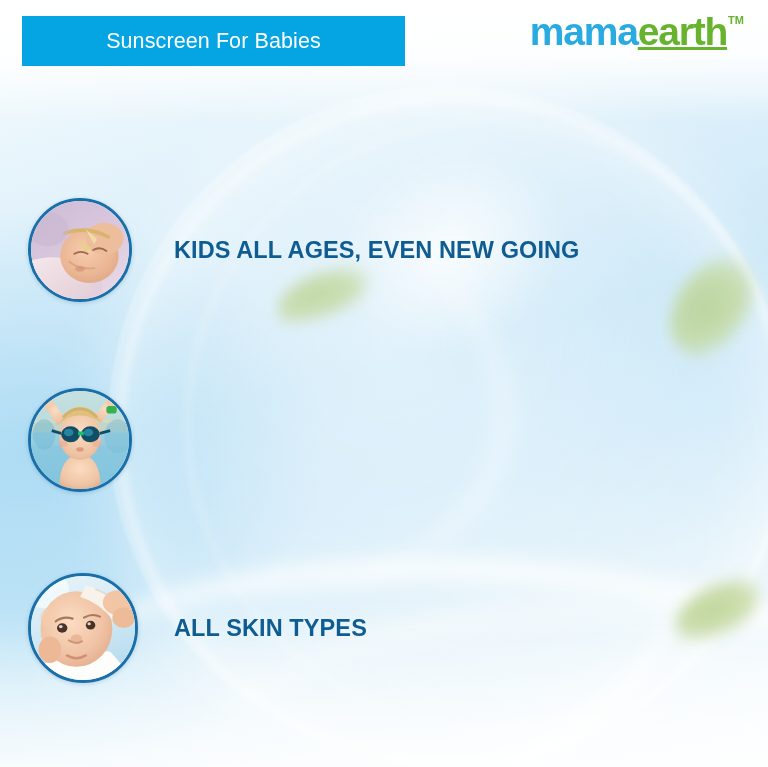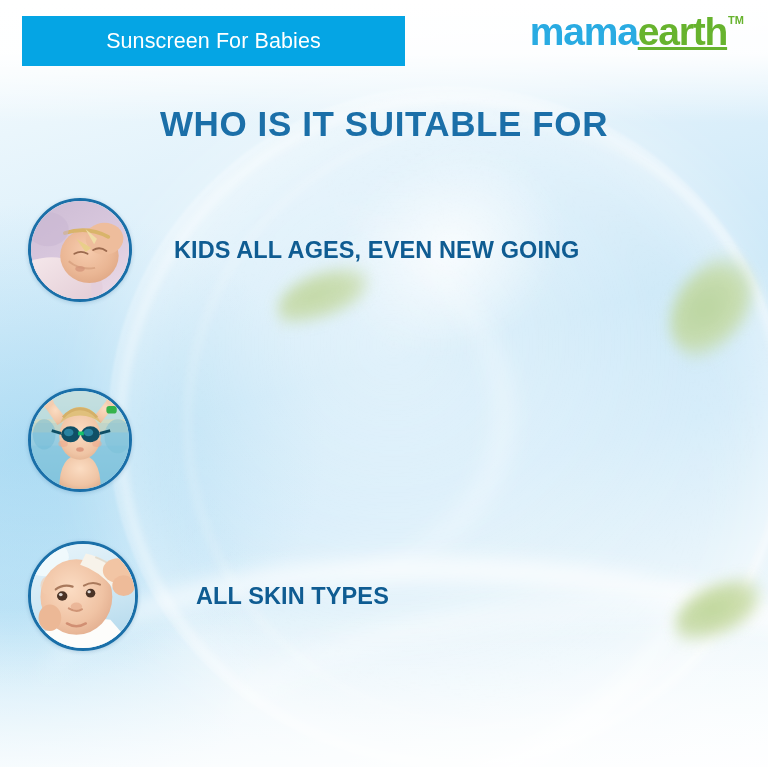--- a/index.html
+++ b/index.html
@@ -226,21 +226,21 @@
   
   .row {
     position: absolute;
     left: 0;
     right: 0;
     display: flex;
     align-items: center;
   }
   .row-1 { top: 198px; }
   .row-2 { top: 388px; }
-  .row-3 { top: 541px; gap: 22px; }
+  .row-3 { top: 573px; }
 
   .avatar {
     position: relative;
     margin-left: 28px;
     width: 104px;
     height: 104px;
     border-radius: 50%;
     border: 3.5px solid #1A6FA8;
     box-sizing: border-box;
     overflow: hidden;
@@ -285,21 +285,20 @@
   <div class="ribbon">
     <span class="ribbon-text">Sunscreen For Babies</span>
   </div>
 
   <div class="logo">
     <span class="logo-mama">mama</span>
     <span class="logo-earth">earth</span>
     <span class="logo-tm">TM</span>
   </div>
 
-  <div class="headline">WHO IS IT SUITABLE FOR</div>
 
   <div class="row row-1">
     <div class="avatar">
       <svg viewBox="0 0 104 104" preserveAspectRatio="xMidYMid slice" aria-hidden="true">
         <defs>
           <linearGradient id="g1bg" x1="0" y1="0" x2="0.6" y2="1">
             <stop offset="0%" stop-color="#cdbcd4"></stop>
             <stop offset="55%" stop-color="#d8c7dd"></stop>
             <stop offset="100%" stop-color="#e7d6e4"></stop>
           </linearGradient>

